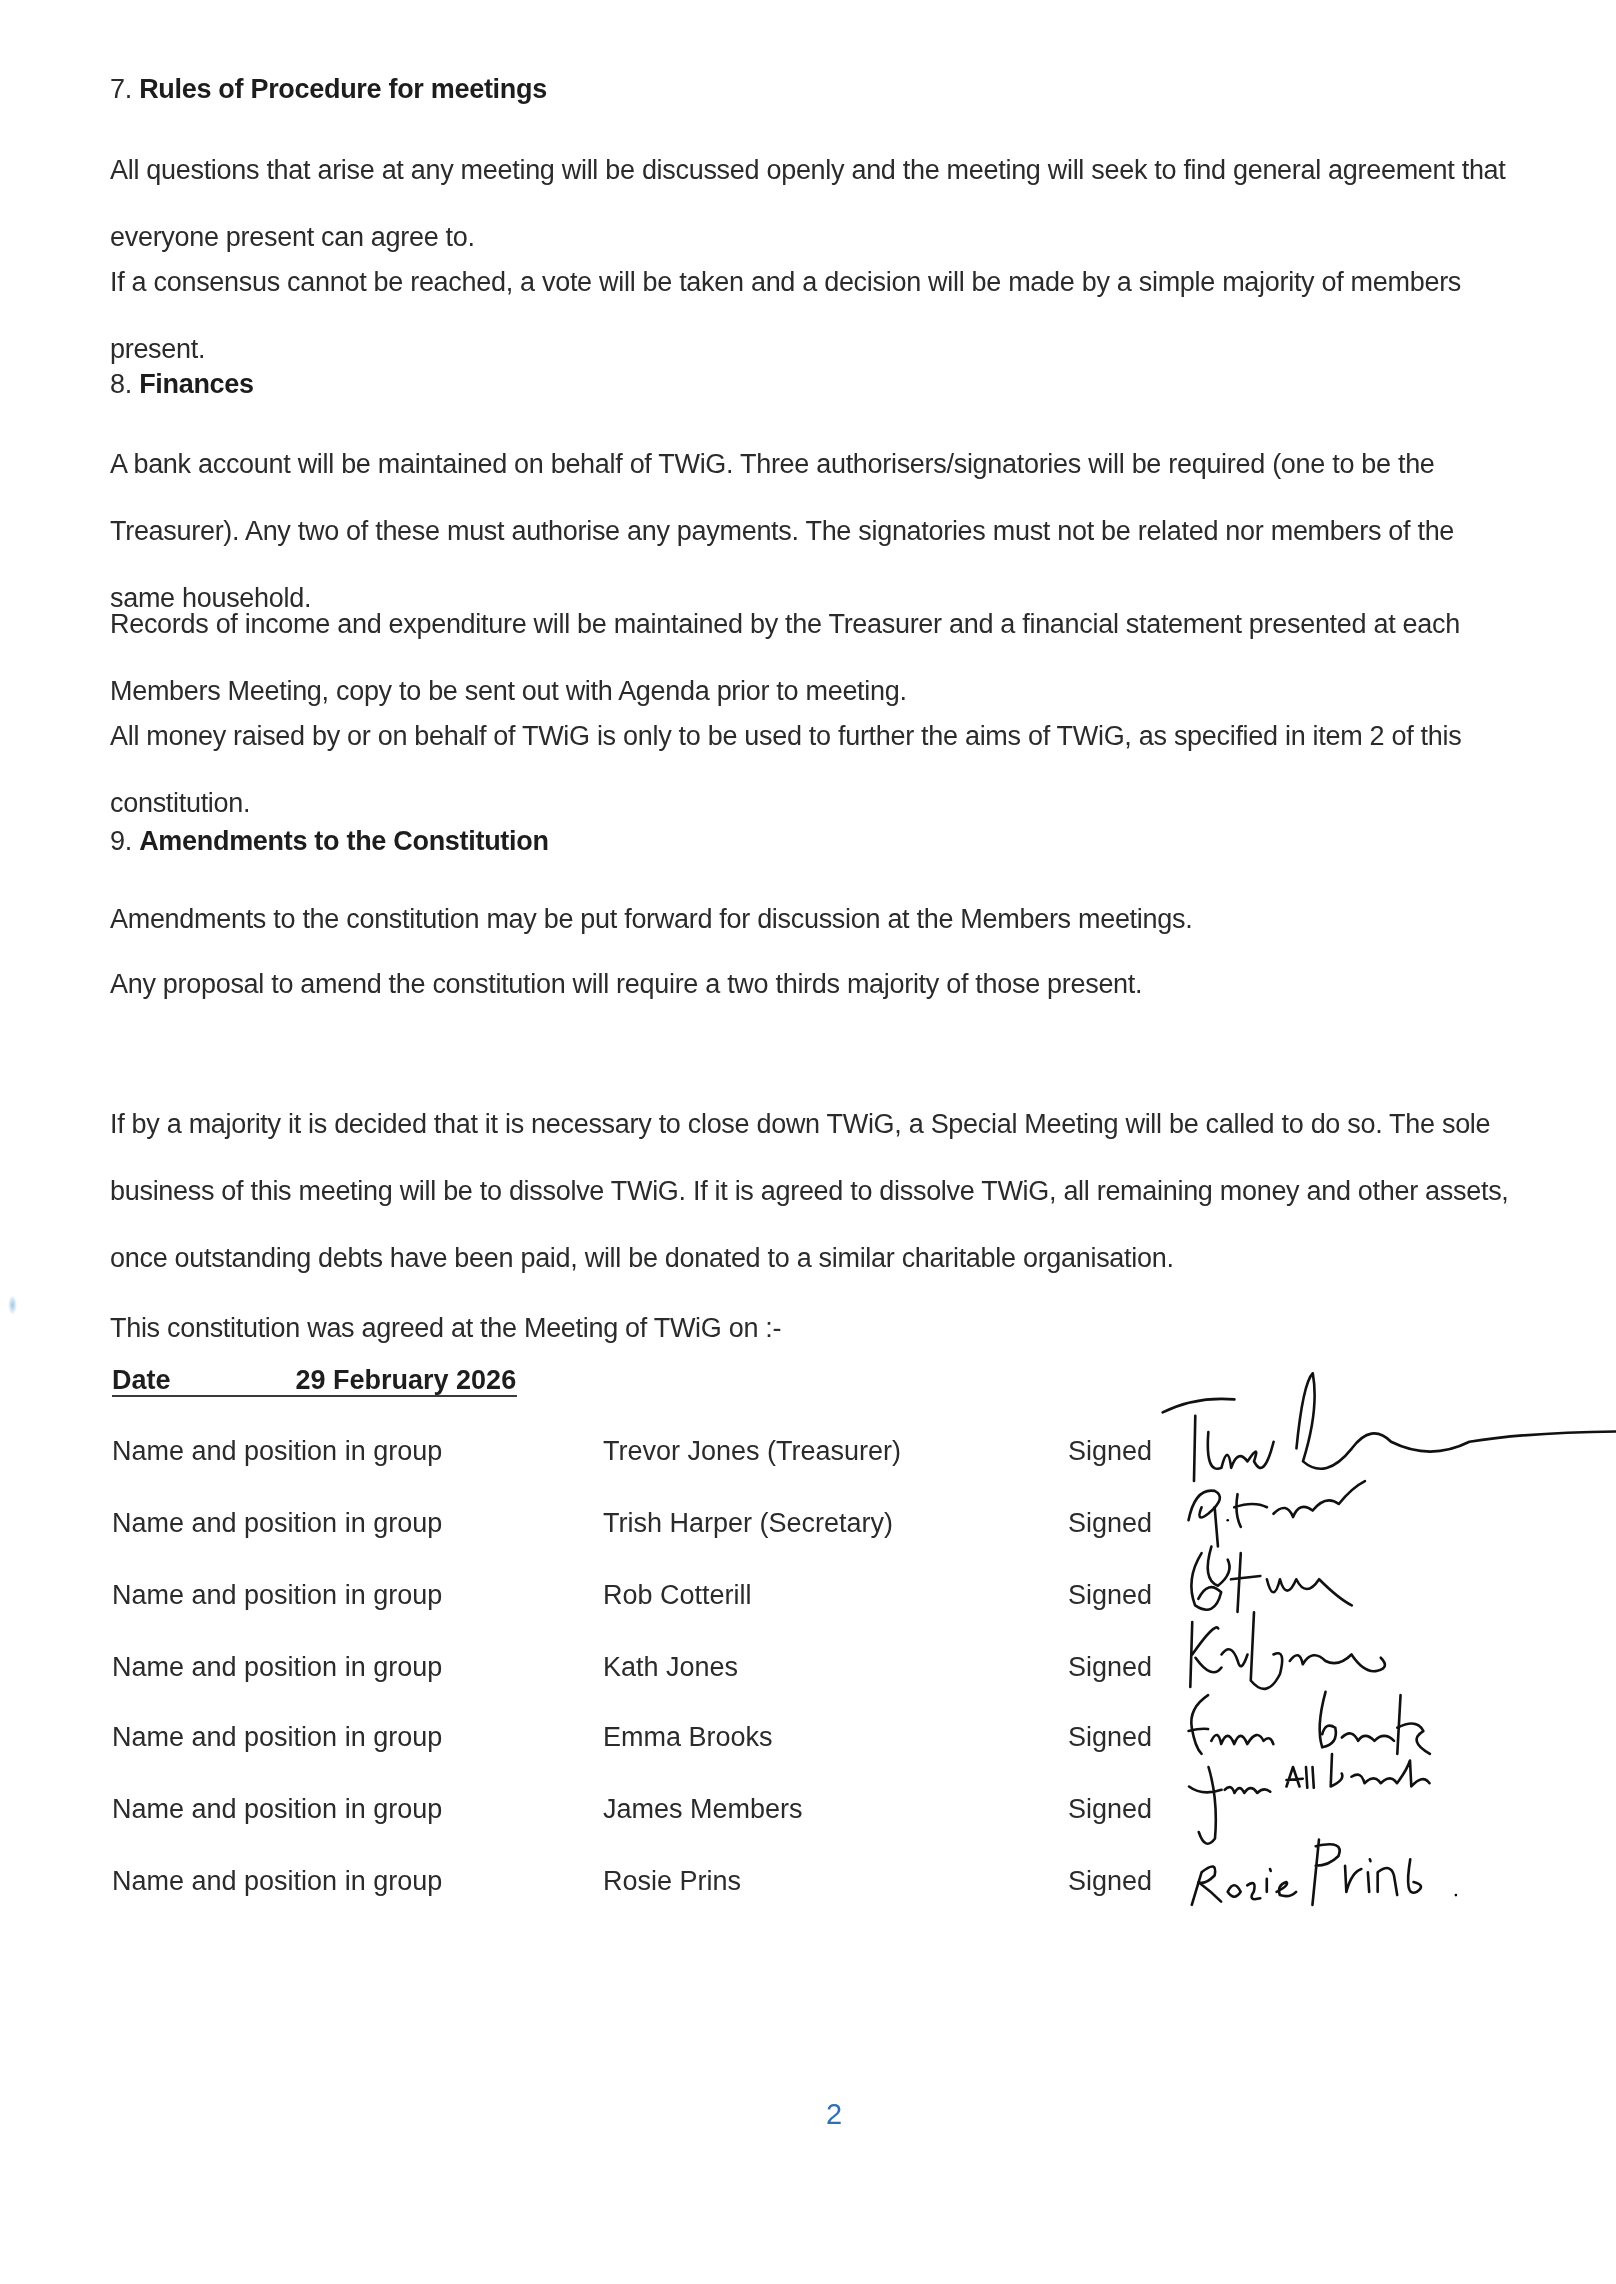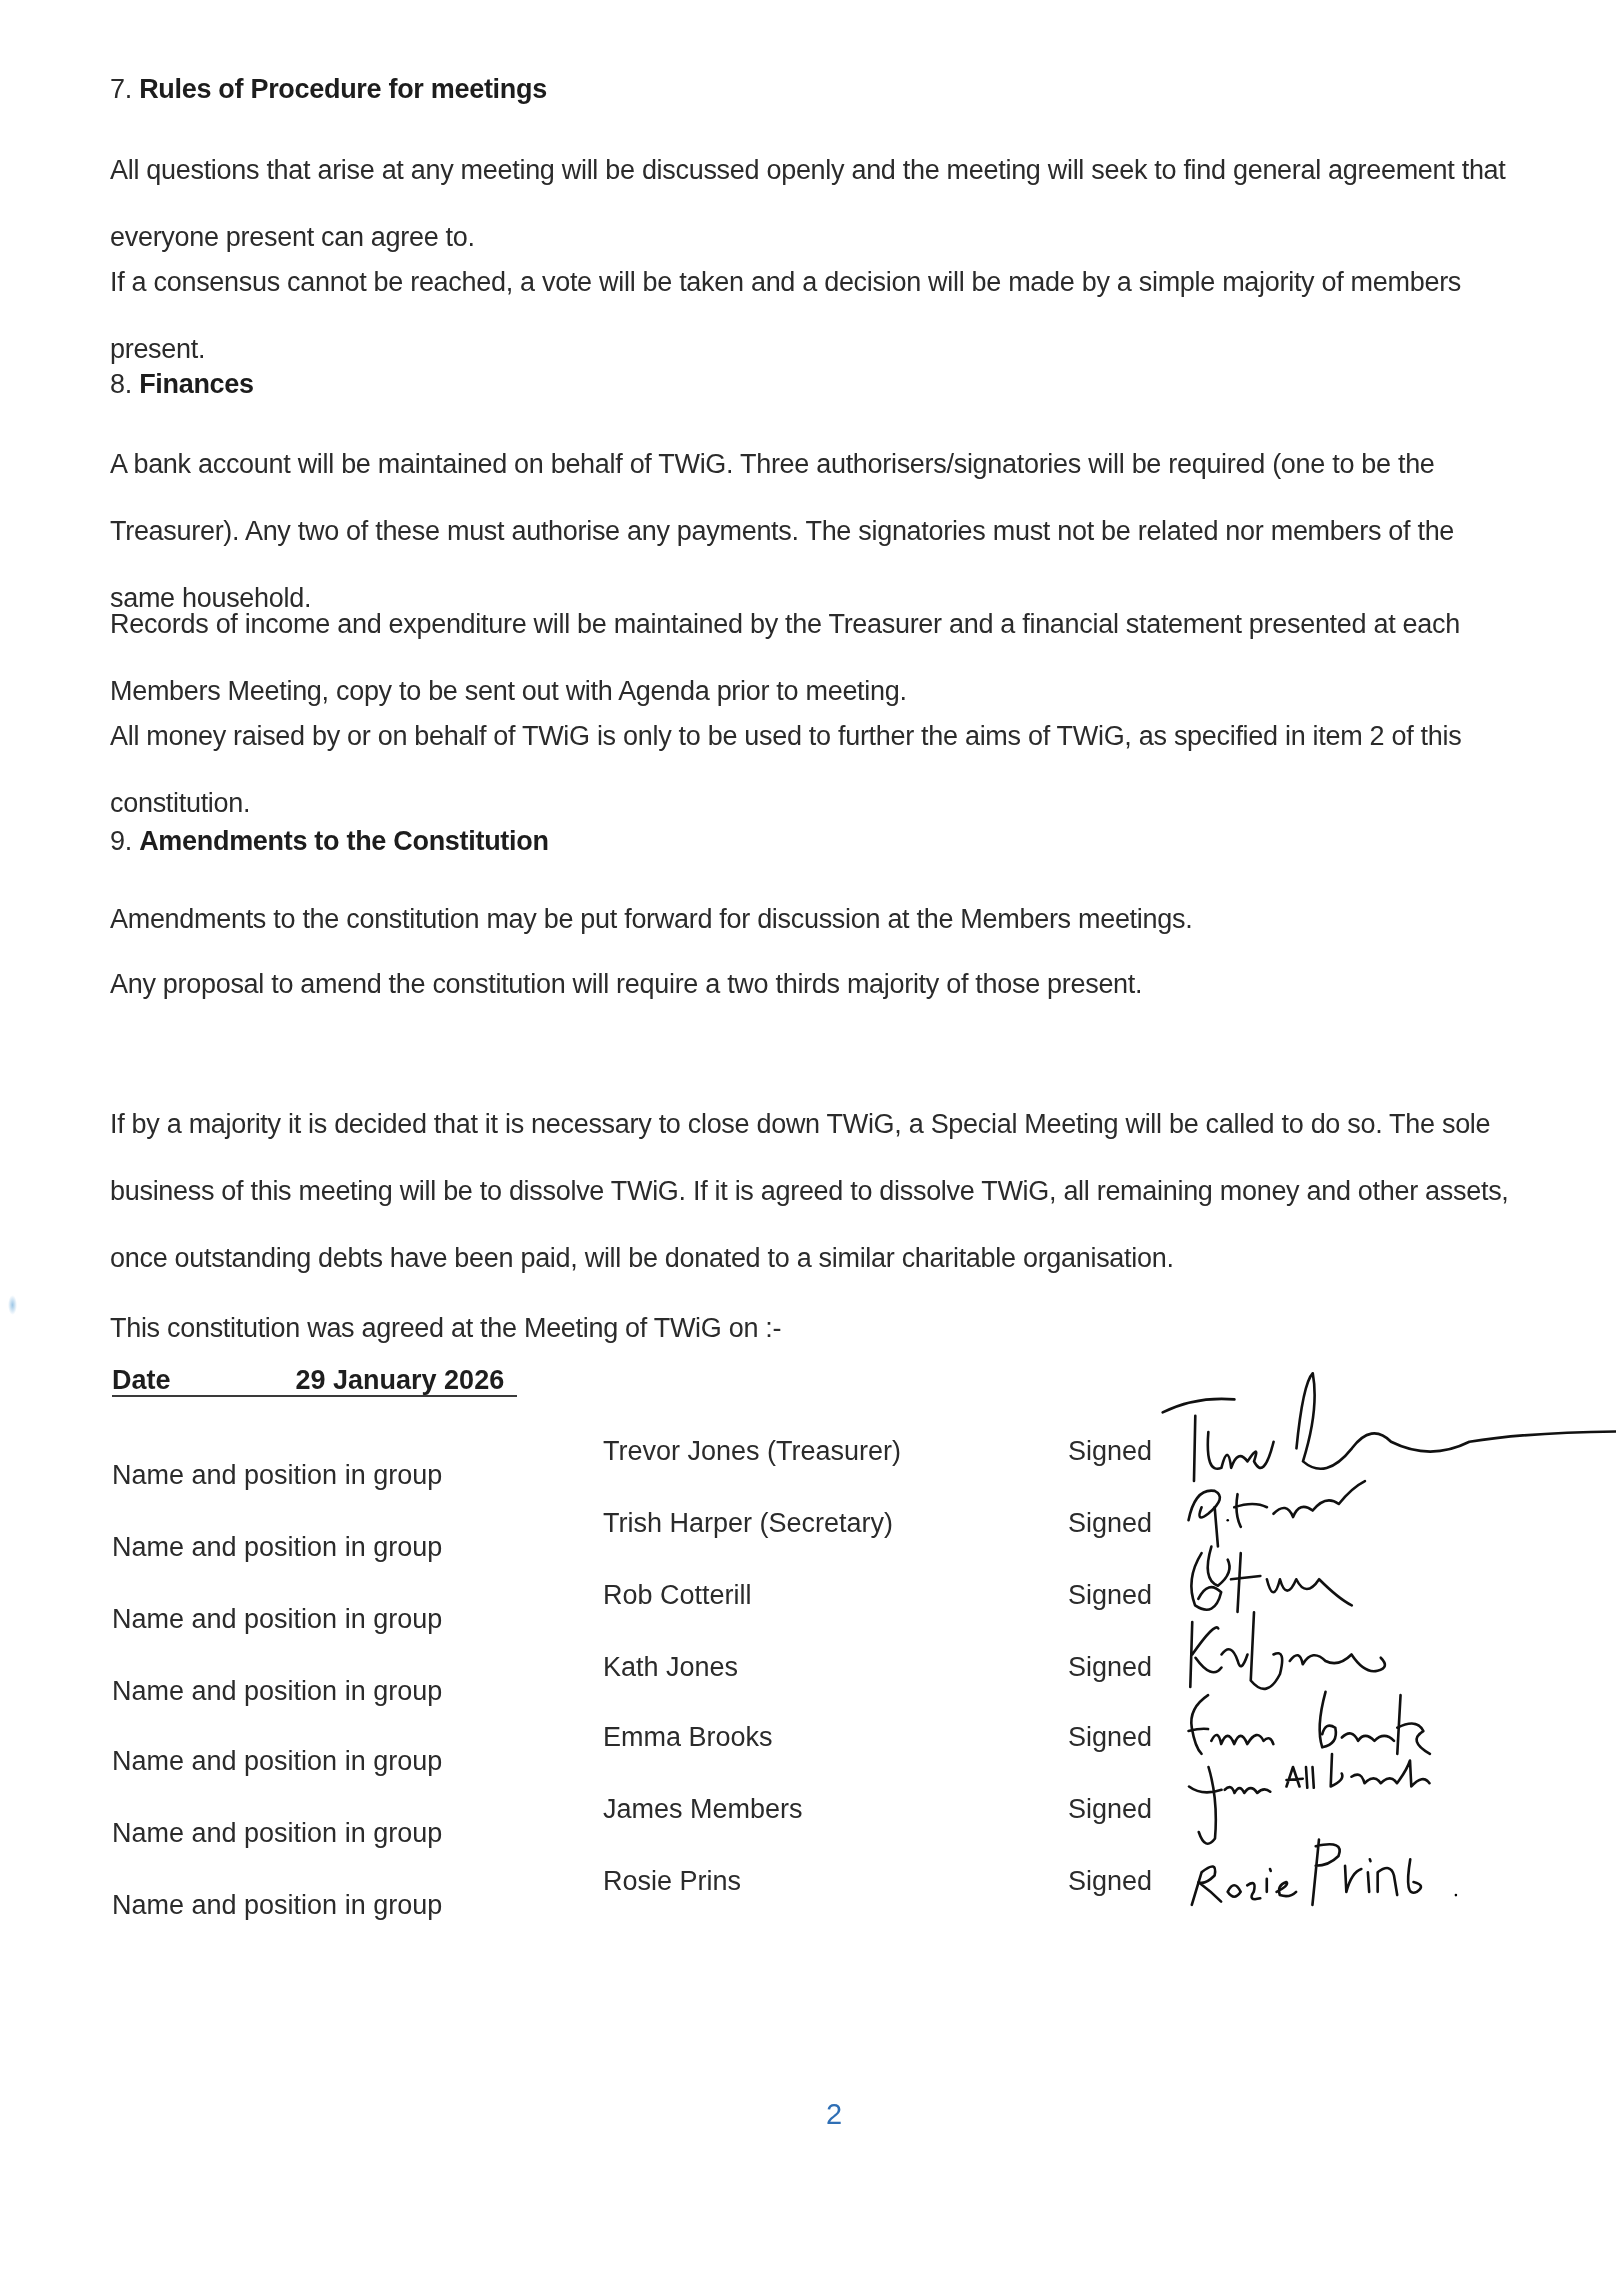--- a/index.html
+++ b/index.html
@@ -10,21 +10,21 @@
   }
   .page { position: absolute; left: 0; top: 0; width: 1616px; height: 2026px; }
   .text { position: absolute; left: 110px; width: 1403px; font-size: 27px; line-height: 67px; letter-spacing: -0.3px; }
   .heading { font-size: 27px; line-height: 39px; }
   .heading b { font-weight: bold; color: #1d1d1d; }
   .para { margin: 0; }
   .date-row { position: absolute; left: 112px; top: 1361px; font-size: 27px; font-weight: bold; line-height: 39px; color: #1e1e1e; }
   .date-row .label { display: inline-block; width: 176px; }
   .date-underline { position: absolute; left: 112px; top: 1395px; width: 405px; height: 2px; background: #3a3a3a; }
   .sig-row { position: absolute; left: 112px; width: 1468px; height: 59px; font-size: 27px; line-height: 39px; }
-  .sig-row .c1 { position: absolute; left: 0; margin-top: 24px; }
+  .sig-row .c1 { position: absolute; left: 0; }
   .sig-row .c2 { position: absolute; left: 491px; }
   .sig-row .c3 { position: absolute; left: 956px; }
   .sig-row .sig { position: absolute; left: 1070px; top: -26px; width: 365px; height: 78px; }
   .sig svg { width: 100%; height: 100%; overflow: visible; }
   .sig path { fill: none; stroke: #111; stroke-width: 4; stroke-linecap: round; stroke-linejoin: round; }
   .page-num { position: absolute; left: 826px; top: 2098px; font-size: 29px; color: #2f6fb5; }
   .speck { position: absolute; left: 7.8px; top: 1295px; width: 9px; height: 19.6px; background: radial-gradient(#9cc6e6, transparent 70%); }
 </style>
 </head>
 <body>
@@ -53,21 +53,21 @@
     <b>Amendments to the Constitution</b>
   </div>
   <p class="text para" style="top:886px">Amendments to the constitution may be put forward for discussion at the Members meetings.</p>
   <p class="text para" style="top:951px">Any proposal to amend the constitution will require a two thirds majority of those present.</p>
 
   <p class="text para" style="top:1091px">If by a majority it is decided that it is necessary to close down TWiG, a Special  Meeting will be called to do so. The sole business of this meeting will be to dissolve TWiG.  If it is agreed to dissolve TWiG, all remaining money and other assets, once outstanding debts have been paid, will be donated to a similar charitable organisation.</p>
   <p class="text para" style="top:1295px">This constitution was agreed at the  Meeting of TWiG on :-</p>
 
   <div class="date-row">
     <span class="label">Date</span>
-    <span>29 January 2026</span>
+    <span>29 February 2026</span>
   </div>
   <div class="date-underline"></div>
 
   <div class="sig-row" style="top:1432px">
     <span class="c1">Name and position in group</span>
     <span class="c2">Trevor Jones (Treasurer)</span>
     <span class="c3">Signed</span>
     <div class="sig" style="left:1044px;top:-62px;width:555px;height:124px">
       <svg viewBox="0 0 850 190">
           <path d="M10 65 Q60 40 120 45"></path>

